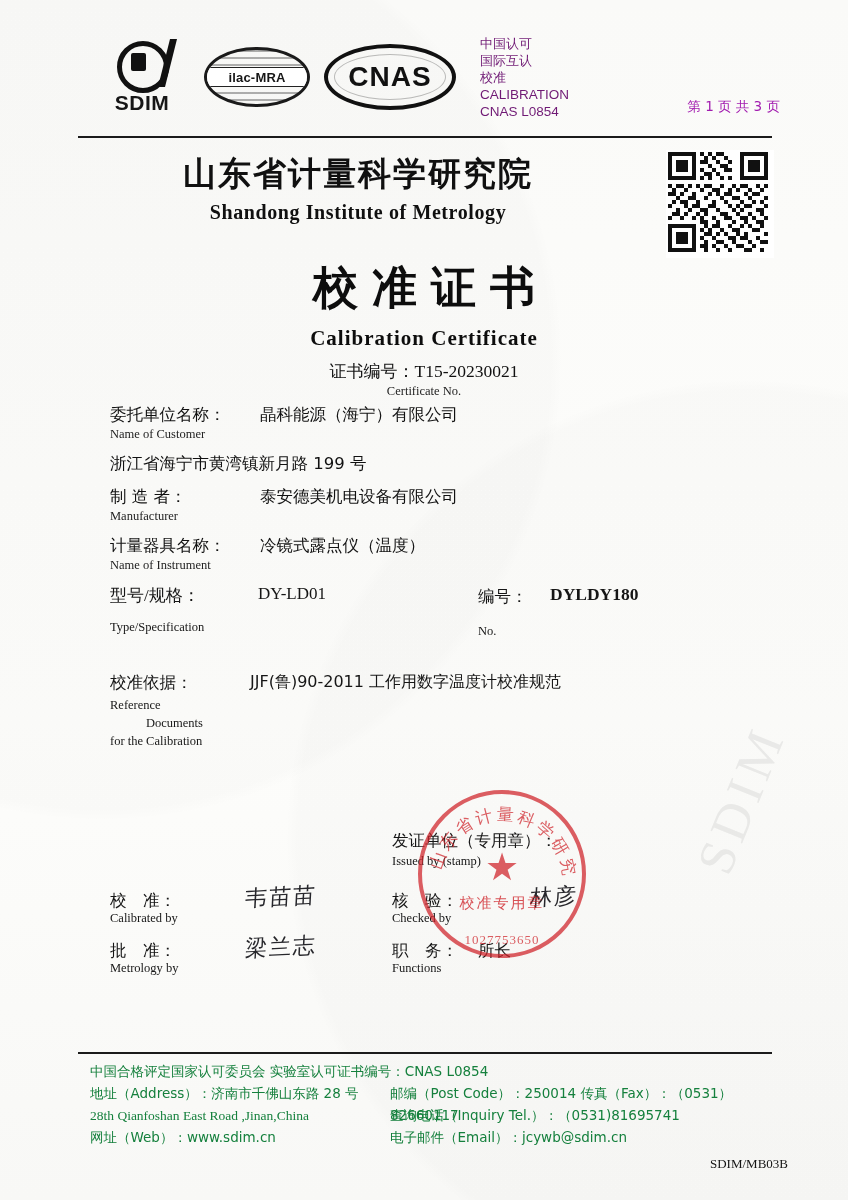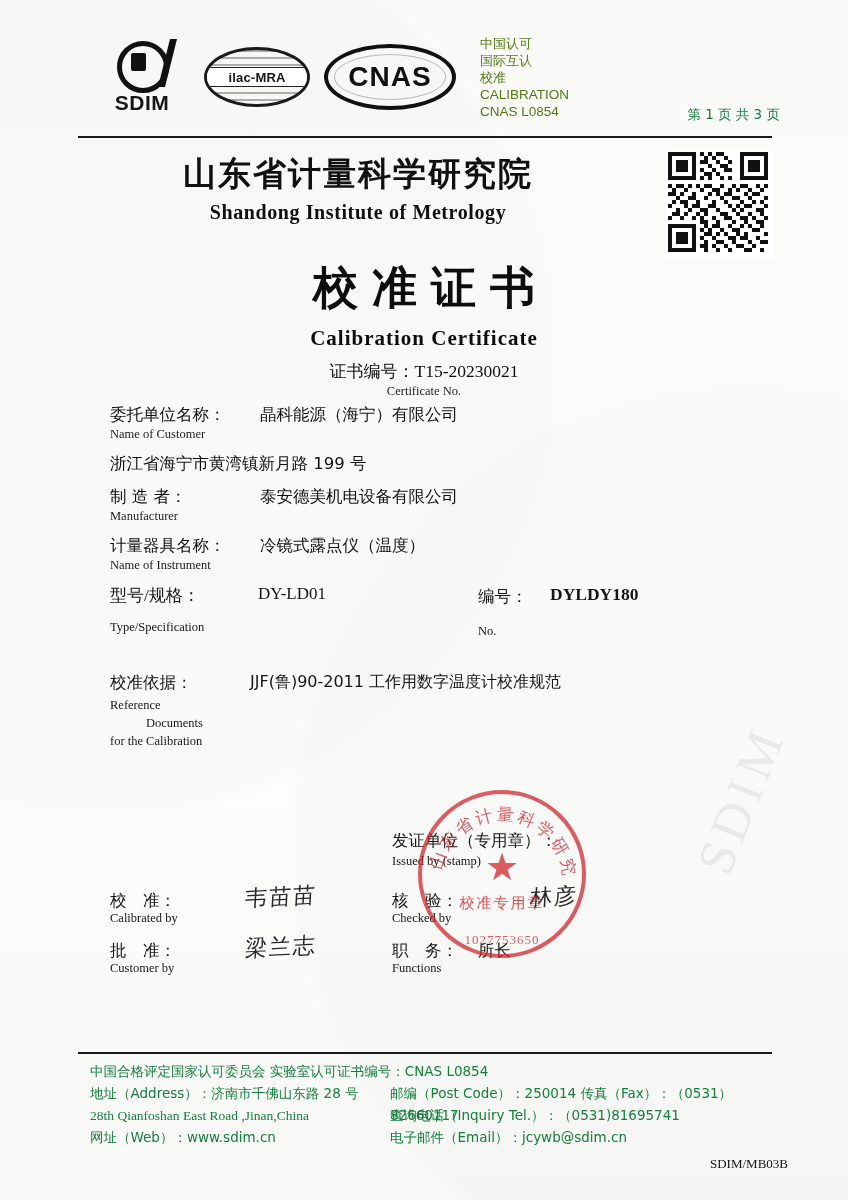--- a/index.html
+++ b/index.html
@@ -134,33 +134,33 @@
     position: absolute;
     left: 6px; top: 6px; right: 6px; bottom: 6px;
     border: 1px solid rgba(0,0,0,0.25);
     border-radius: 50%;
   }
   .accred-text {
     margin-left: 24px;
     font-family: "Liberation Sans", sans-serif;
     font-size: 13.5px;
     line-height: 17px;
-    color: #4d7c0f;
+    color: #701a75;
   }
   .accred-text .cn {
     font-family: "DejaVu Sans", "Liberation Sans", sans-serif;
     font-size: 13px;
     line-height: 17px;
   }
   .page-count {
     position: absolute;
-    right: 68px; top: 106px;
+    right: 68px; top: 98px;
     font-family: "DejaVu Sans", "Liberation Sans", sans-serif;
     font-size: 13.5px;
-    color: #15803d;
+    color: #a21caf;
   }
 
   .rule-top {
     position: absolute;
     left: 78px; top: 136px;
     width: 694px;
     border-top: 2px solid #1b1b1b;
   }
 
   
@@ -760,21 +760,21 @@
       <span class="l-cn">校　准：</span>
       <span class="l-en">Calibrated by</span>
       <span class="handwrite" style="left:135px; top:-8px;">韦苗苗</span>
       <span class="r-cn">核　验：</span>
       <span class="r-en">Checked by</span>
       <span class="handwrite" style="left:420px; top:-8px;">林彦</span>
     </div>
 
     <div class="sig-row" style="top:110px;">
       <span class="l-cn">批　准：</span>
-      <span class="l-en">Customer by</span>
+      <span class="l-en">Metrology by</span>
       <span class="handwrite" style="left:135px; top:-8px;">梁兰志</span>
       <span class="r-cn">职　务：</span>
       <span class="r-en">Functions</span>
       <span class="r-val" style="left:368px; top:0px;">所长</span>
     </div>
   </div>
 
   <div class="stamp">
     <div class="circ"></div>
     <svg viewBox="0 0 168 168">

